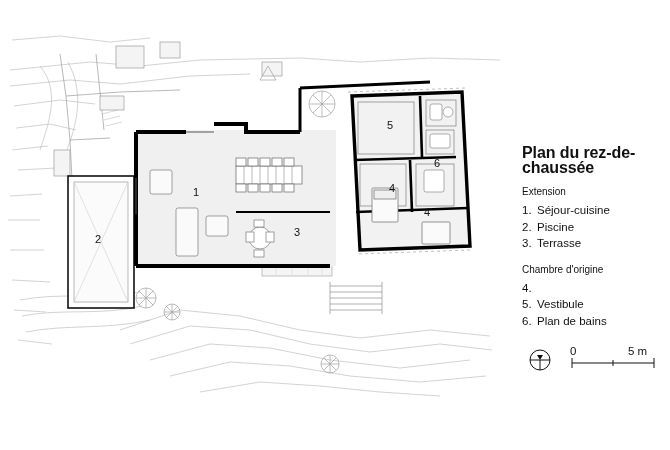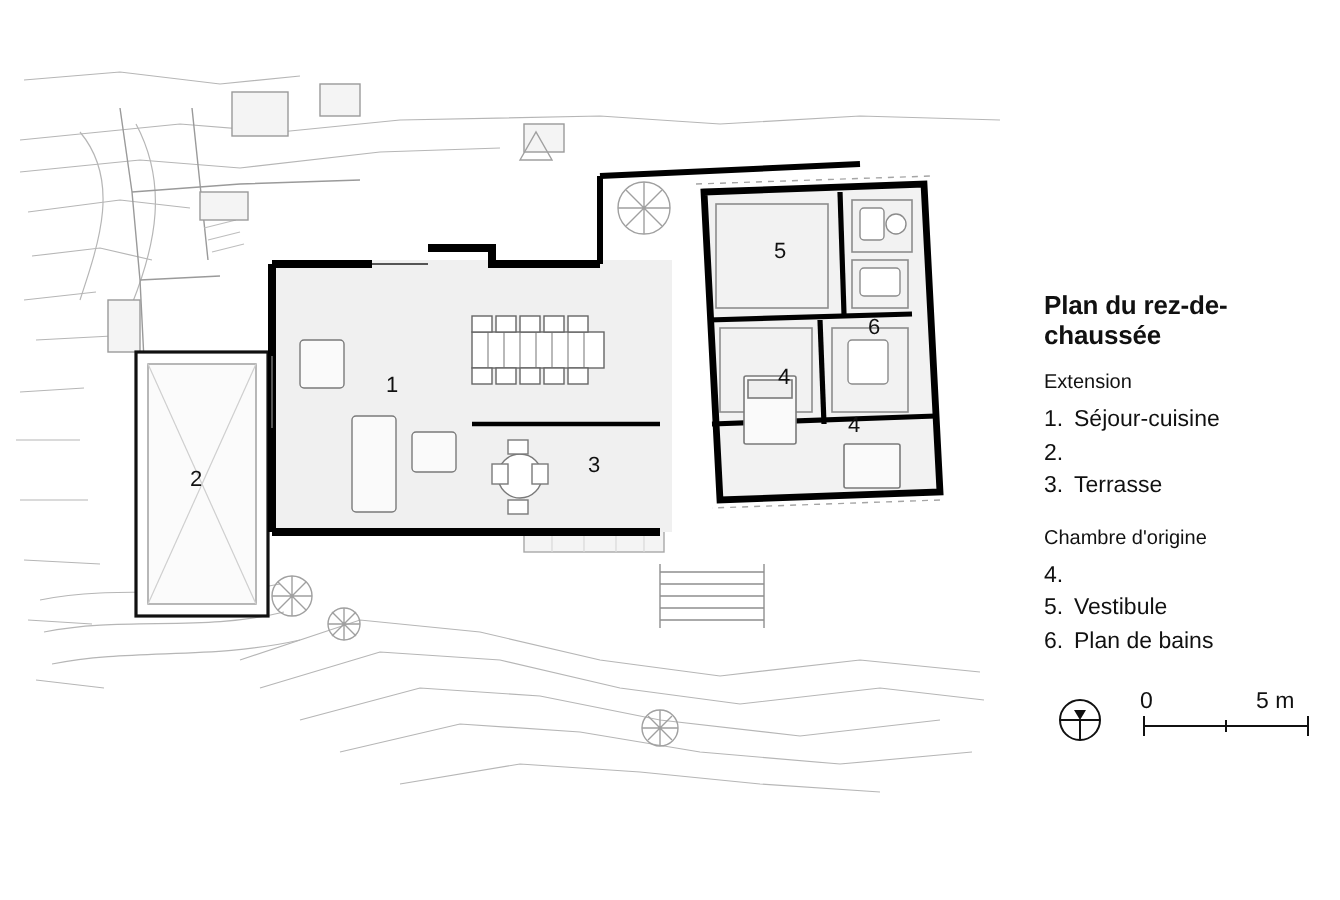--- a/index.html
+++ b/index.html
@@ -28,21 +28,21 @@
     width: 500px;
     height: 450px;
   }
   #legend {
     position: absolute;
     left: 522px;
     top: 145px;
     width: 140px;
   }
   .legend-title {
-    font-size: 13px;
+    font-size: 16px;
     font-weight: bold;
     line-height: 15px;
     letter-spacing: -0.1px;
     margin: 0 0 9px 0;
   }
   .legend-sub {
     font-size: 10px;
     line-height: 15px;
     margin: 0 0 3px 0;
   }
@@ -309,20 +309,21 @@
     <div class="legend-title">Plan du rez-de-chaussée</div>
 
     <div class="legend-sub">Extension</div>
     <ul class="legend-list">
       <li>
         <span class="num">1.</span>
         <span class="lbl">Séjour-cuisine</span>
       </li>
       <li>
         <span class="num">2.</span>
+        <span class="lbl">Piscine</span>
       </li>
       <li>
         <span class="num">3.</span>
         <span class="lbl">Terrasse</span>
       </li>
     </ul>
 
     <div class="legend-sub">Chambre d'origine</div>
     <ul class="legend-list">
       <li>

